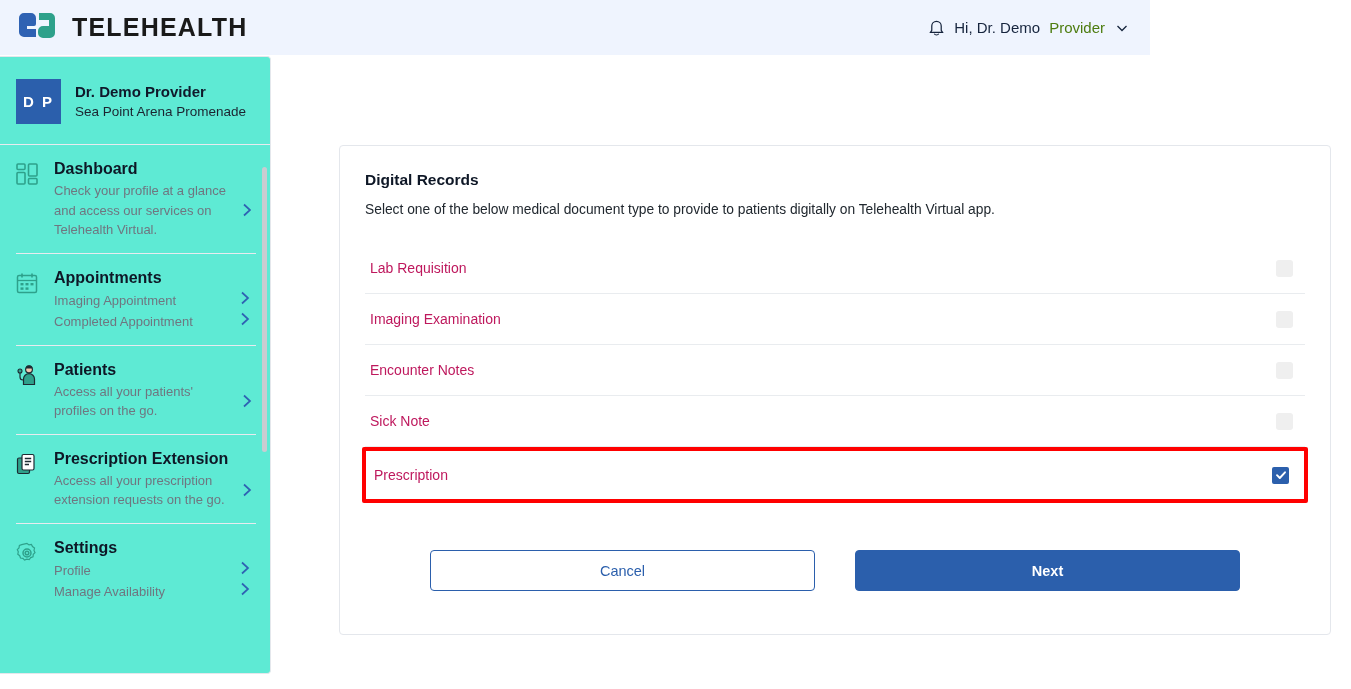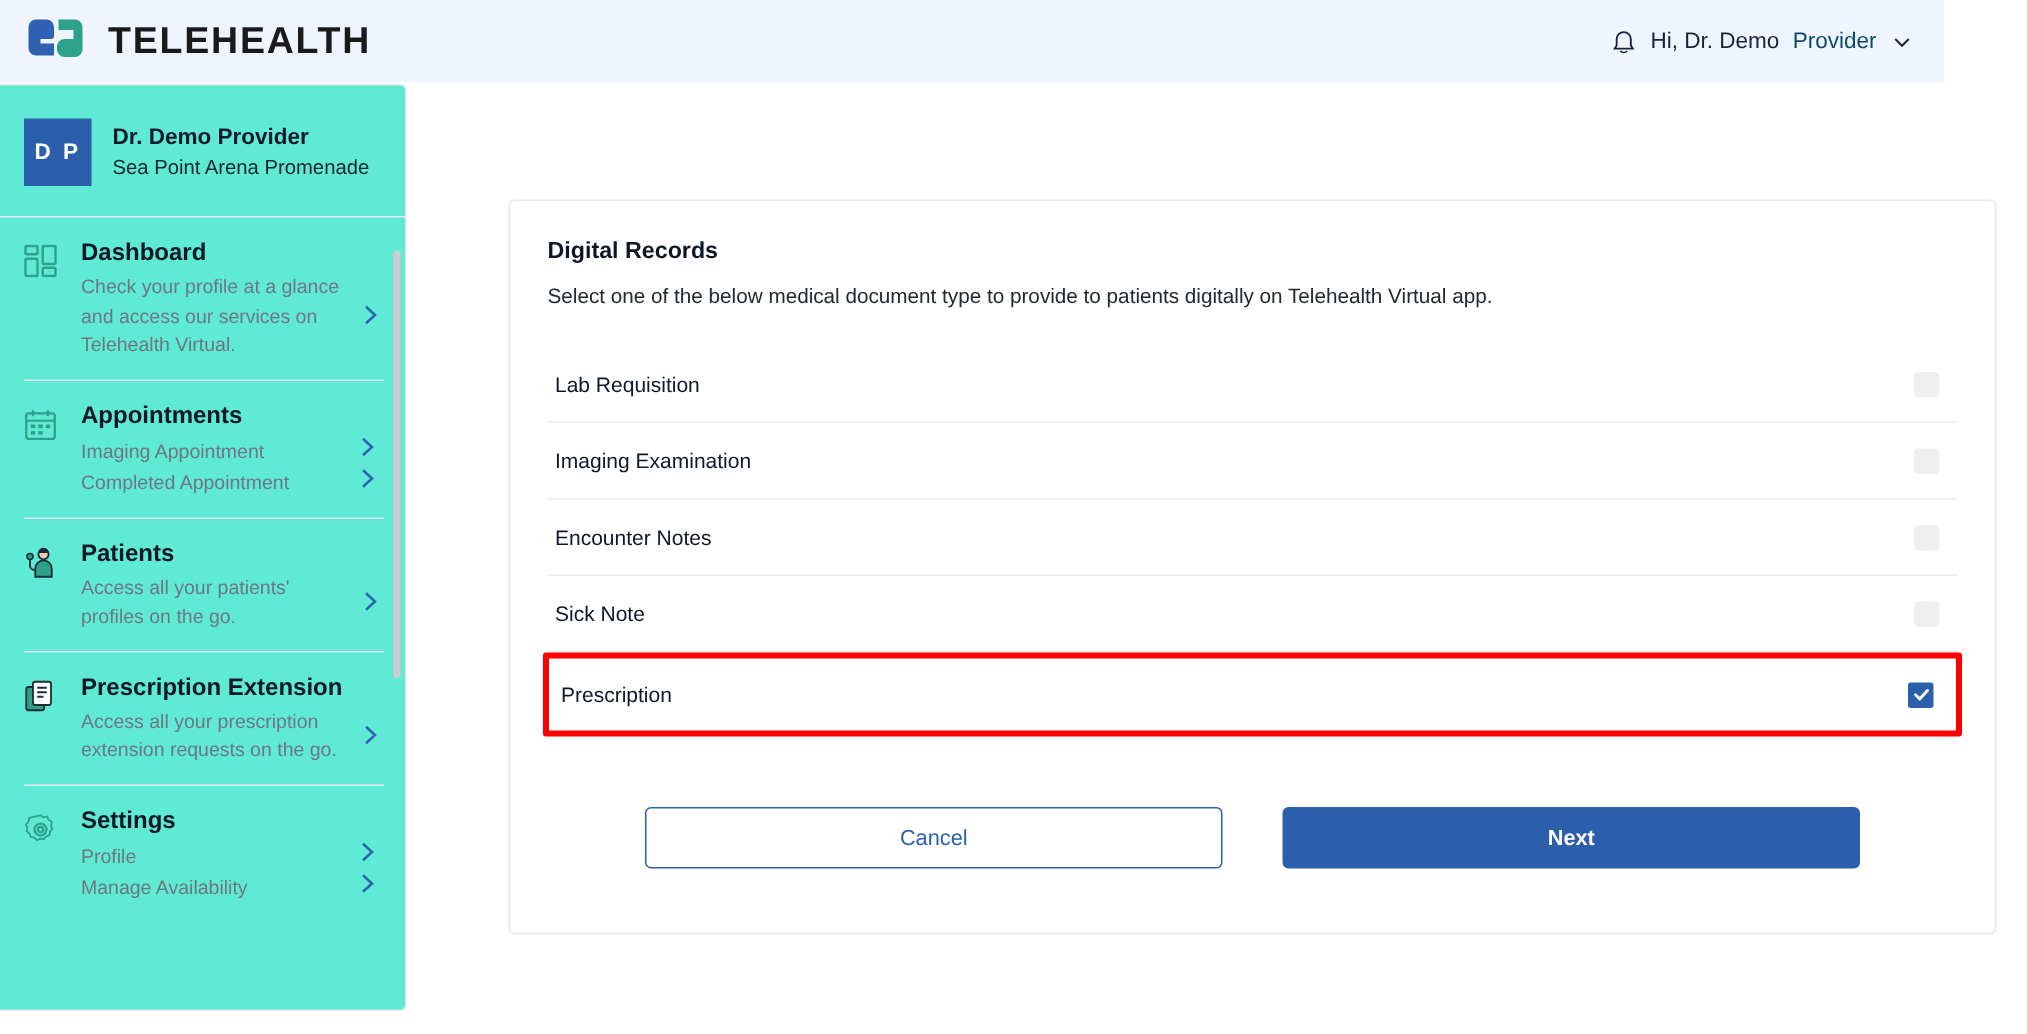--- a/index.html
+++ b/index.html
@@ -8,21 +8,21 @@
     height: 689px;
     overflow: hidden;
     background: #ffffff;
     font-family: "Liberation Sans", sans-serif;
   }
 
   
   .topbar {
     position: absolute;
     top: 0; left: 0;
-    width: 1296px;
+    width: 1150px;
     height: 55px;
     background: #eff4fe;
     display: flex;
     align-items: center;
     justify-content: space-between;
   }
   .brand {
     display: flex;
     align-items: center;
     gap: 14px;
@@ -38,21 +38,21 @@
   .header-right {
     display: flex;
     align-items: center;
     gap: 9px;
     padding-right: 20px;
     font-size: 15px;
     color: #1f2a44;
   }
   .bell-icon { width: 17px; height: 20px; display: block; }
   .greeting { color: #16243d; }
-  .role { color: #0c4a6e; }
+  .role { color: #4d7c0f; }
   .chev-down { width: 16px; height: 16px; display: block; }
 
   
   .sidebar {
     position: absolute;
     left: 0; top: 56px;
     width: 271px;
     height: 618px;
     background: #5eead4;
     border: 1px solid #e4e7ec;
@@ -160,21 +160,21 @@
     position: absolute;
     left: 68px; top: 26px;
     font-size: 21.5px;
     font-weight: bold;
     color: #0d1523;
     letter-spacing: -0.1px;
     white-space: nowrap;
   }
   .card {
     position: absolute;
-    left: 68px; top: 63px;
+    left: 68px; top: 75px;
     width: 992px;
     height: 490px;
     background: #ffffff;
     border: 1px solid #e4e7ec;
     border-radius: 4px;
   }
   .card-title {
     font-size: 15.5px;
     font-weight: bold;
     color: #0e1726;
@@ -200,21 +200,21 @@
   }
   .doc-row.highlighted {
     border: 4px solid #ff0000;
     border-radius: 2px;
     height: 56px;
     margin: 0 -3px;
     padding: 0 15px 0 8px;
   }
   .doc-label {
     font-size: 14px;
-    color: #0f172a;
+    color: #be185d;
   }
   .cbox {
     width: 17px; height: 17px;
     background: #efefef;
     border-radius: 3px;
     flex: 0 0 auto;
   }
   .cbox.checked {
     background: #2b5fac;
     border-radius: 2px;

